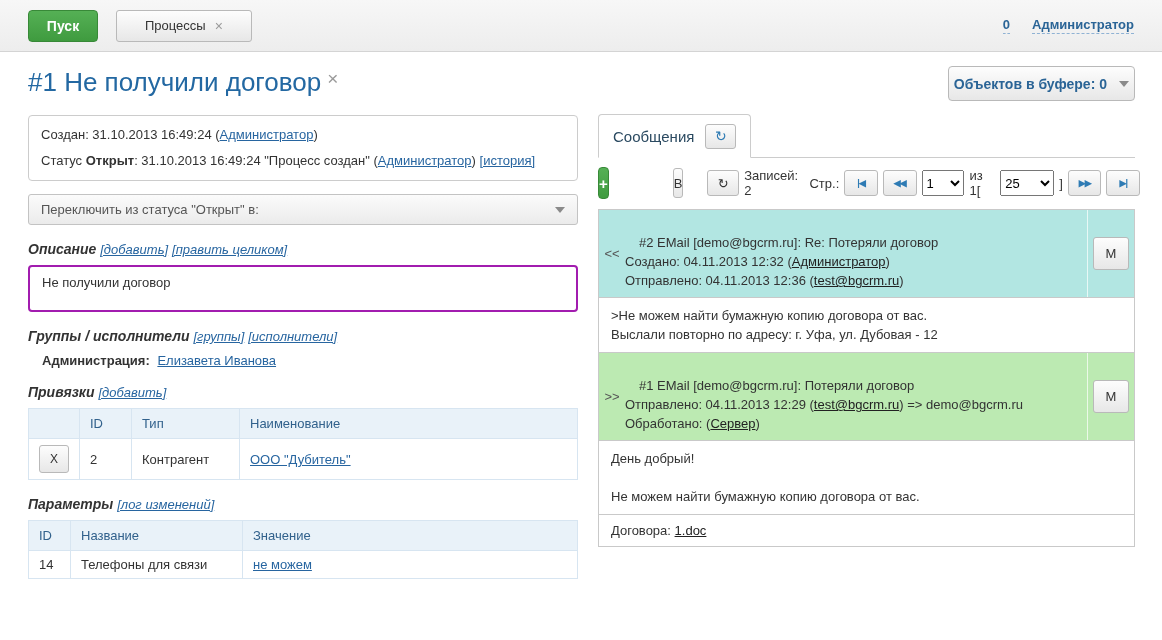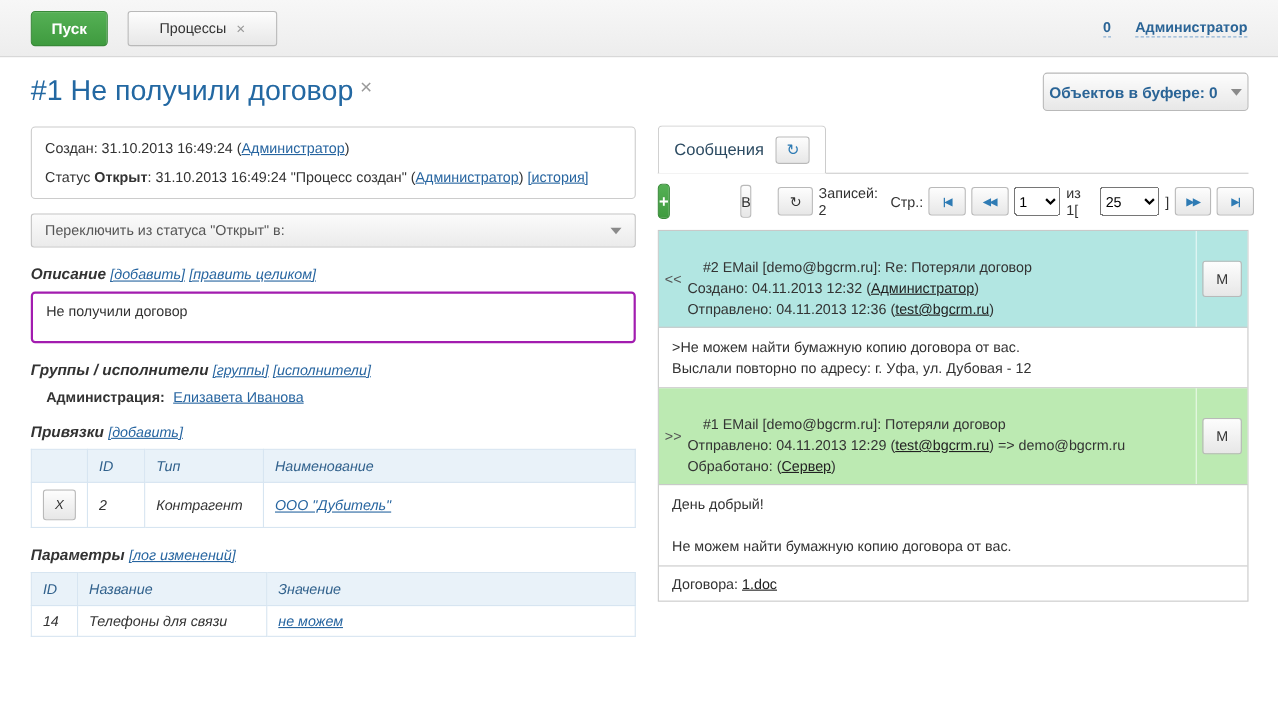--- a/index.html
+++ b/index.html
@@ -73,21 +73,21 @@
   .status-select .tri-down { margin-left:auto; }
   .sec-head { margin-top:16px; font-size:14px; font-weight:bold;font-style:italic; }
   .sec-head a { font-weight:normal; font-size:13px; }
   .desc-box {
     margin-top:8px; border:2px solid #a21caf; border-radius:4px;
     min-height:47px; padding:8px 12px;
   }
   .group-row { margin:9px 0 0 14px; }
   .group-row b { margin-right:4px; }
 
-  table.blue { width:100%; border-collapse:collapse; margin-top:8px;font-style:italic; }
+  table.blue { width:100%; border-collapse:collapse; margin-top:8px; }
   table.blue th {
     background:#e9f2f9; color:#31618c; font-weight:normal; text-align:left;
     padding:7px 10px; border:1px solid #d7e5f1; font-size:13px;
   }
   table.blue td { padding:6px 10px; border:1px solid #d7e5f1; }
   .xbtn { width:30px; height:28px; font-size:12px; }
 
   
   .tabs { height:43px; border-bottom:1px solid #ccc; position:relative; }
   .tab-msgs {

